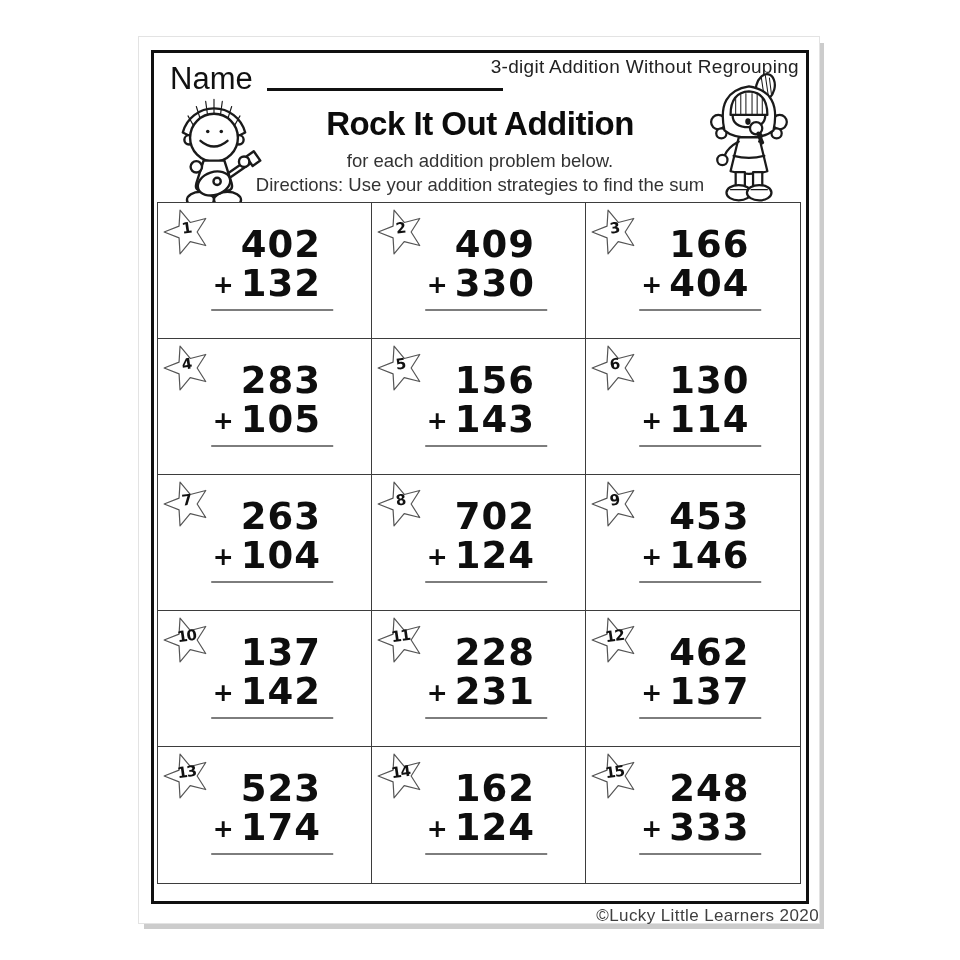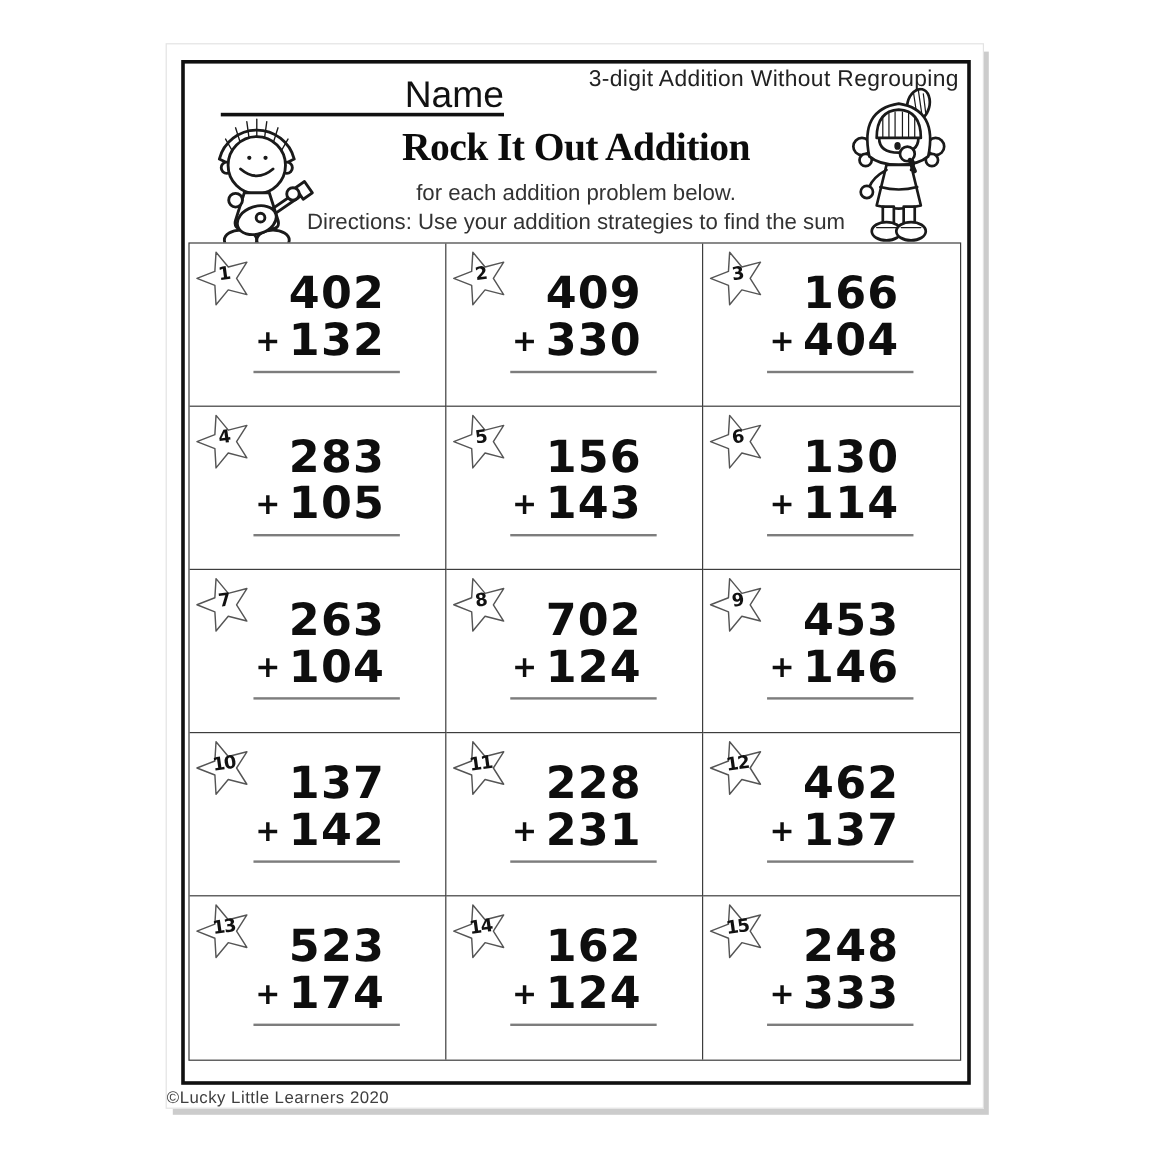--- a/index.html
+++ b/index.html
@@ -4,26 +4,26 @@
 <style>
   html,body{margin:0;padding:0;background:#ffffff;}
   .canvas{position:relative;width:960px;height:960px;background:#ffffff;overflow:hidden;
           font-family:"Liberation Sans",sans-serif;color:#1a1a1a;}
   .page{position:absolute;left:138px;top:36px;width:682px;height:888px;background:#fff;
         border:1px solid #e3e3e3;box-shadow:5px 6px 0 -1px #cccccc;box-sizing:border-box;}
   .frame{position:absolute;left:12px;top:13px;width:658px;height:854px;
          border:3.5px solid #101010;box-sizing:border-box;background:#fff;}
   .corner-label{position:absolute;top:3px;right:7px;font-size:19px;color:#222;
                 letter-spacing:.3px;white-space:nowrap;}
-  .name-row{position:absolute;left:16px;top:10px;display:flex;align-items:flex-end;flex-direction:column;}
+  .name-row{position:absolute;left:16px;top:10px;display:flex;align-items:flex-end;}
   .name-label{font-size:31px;color:#111;line-height:1;}
   .name-line{display:inline-block;width:236px;height:0;border-bottom:3.5px solid #111;
              margin-left:14px;margin-bottom:3px;}
   .title{position:absolute;top:52px;left:0;right:0;text-align:center;
-         font-family:Liberation Serif, serif;font-weight:bold;font-size:33px;
+         font-family:Liberation Sans, sans-serif;font-weight:bold;font-size:33px;
          letter-spacing:-.5px;color:#0c0c0c;}
   .directions{position:absolute;top:96px;left:0;right:0;text-align:center;
               font-size:18.5px;color:#333;line-height:1.28;}
   .clipart{position:absolute;}
   .boy-clip{left:8px;top:40px;width:104px;height:118px;}
   .girl-clip{right:12px;top:20px;width:88px;height:130px;}
 
   .grid{position:absolute;left:3px;top:149px;width:644px;height:682px;background:#fff;
         display:grid;grid-template-columns:repeat(3,1fr);grid-template-rows:repeat(5,1fr);
         border:1.6px solid #3d3d3d;box-sizing:border-box;}
@@ -36,22 +36,22 @@
   .star-num{position:absolute;left:0;right:0;top:12px;text-align:center;
             font-family:"DejaVu Sans",sans-serif;font-weight:bold;font-size:15px;color:#111;
             letter-spacing:-1px;}
   .problem{position:absolute;left:50%;top:22px;transform:translateX(-44%);
            padding:0 12px 6px 30px;border-bottom:2.5px solid #7d7d7d;}
   .num{font-family:"DejaVu Sans",sans-serif;font-weight:bold;font-size:37px;line-height:1.06;
        color:#0e0e0e;text-align:center;letter-spacing:1px;white-space:nowrap;}
   .row2{position:relative;}
   .plus{position:absolute;left:-28px;top:50%;transform:translateY(-50%);
         font-family:"DejaVu Sans",sans-serif;font-weight:bold;font-size:25px;color:#0e0e0e;}
-  .footer{position:absolute;left:0;right:0;top:869px;text-align:left;
-          font-size:14px;color:#3f3f3f;letter-spacing:.4px;}
+  .footer{position:absolute;left:0;right:0;top:869px;text-align:right;
+          font-size:17px;color:#3f3f3f;letter-spacing:.4px;}
 </style>
 </head>
 <body>
 
 <div class="canvas">
   <div class="page">
     <div class="frame">
 
       <div class="corner-label">3-digit Addition Without Regrouping</div>
 

